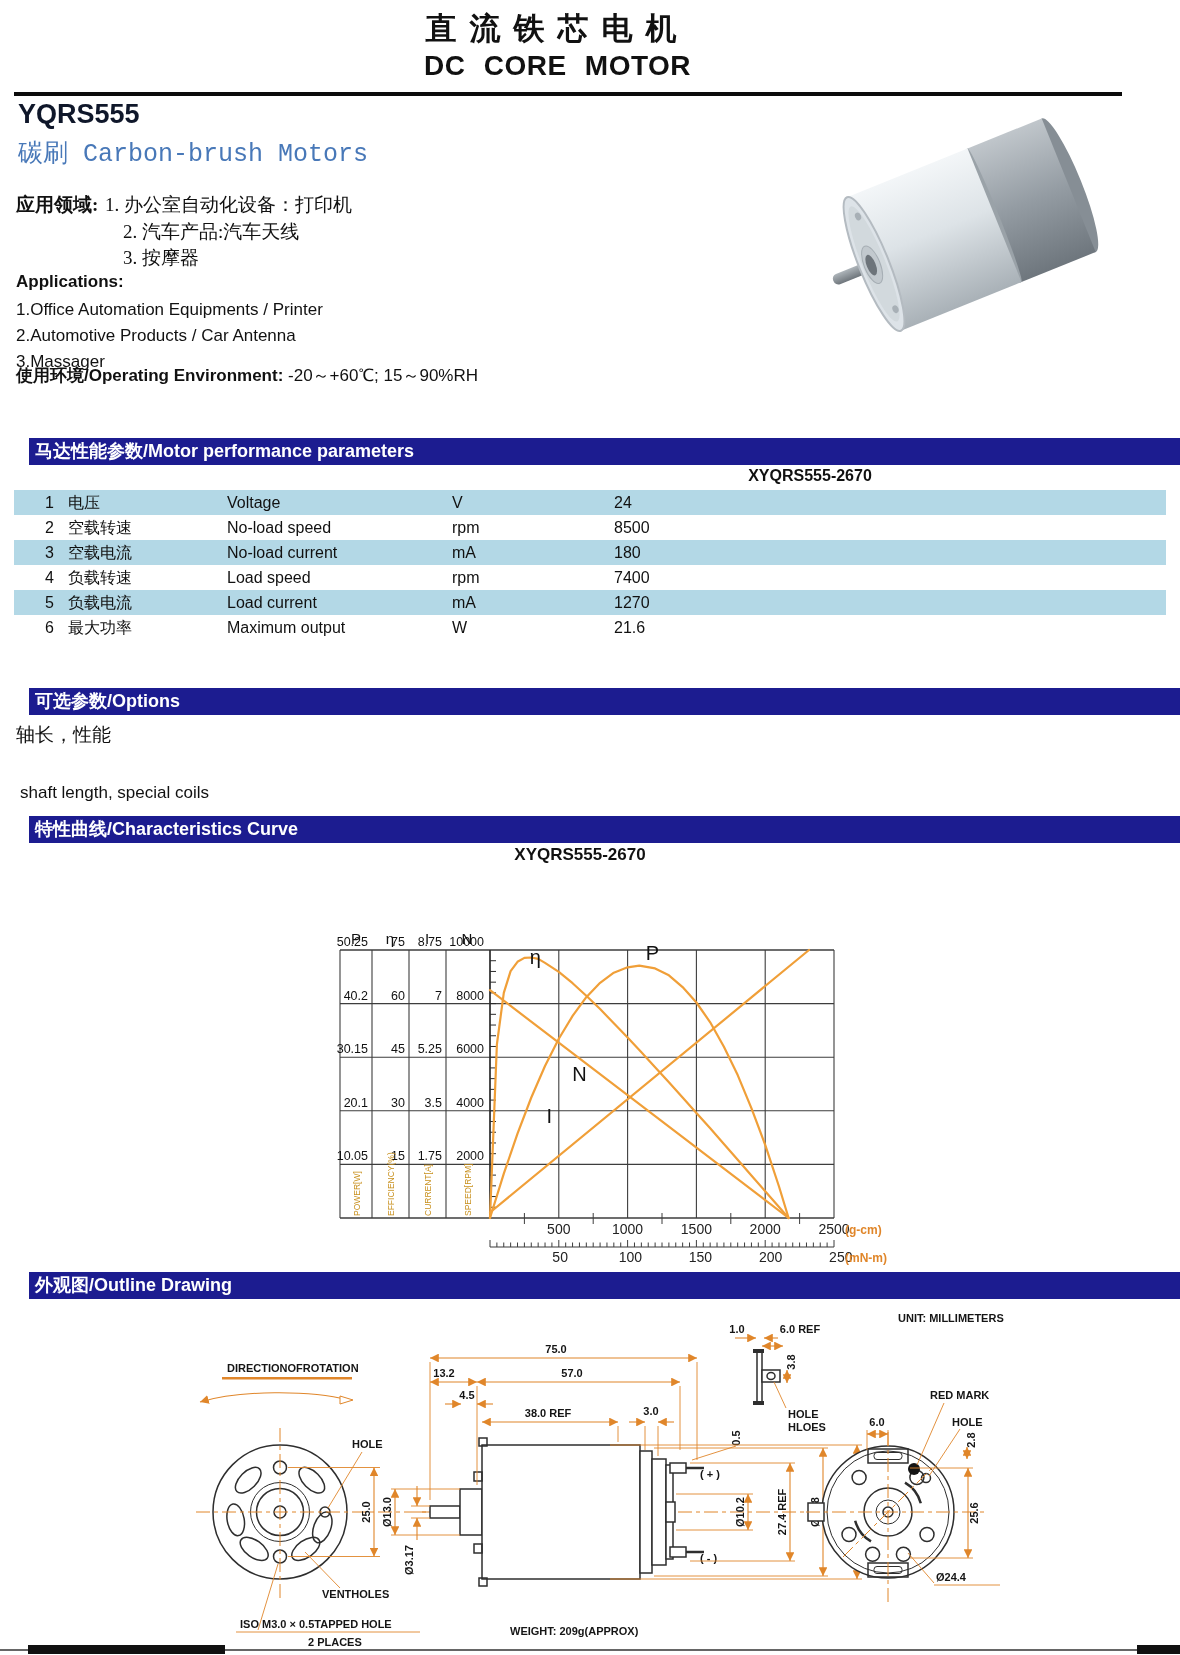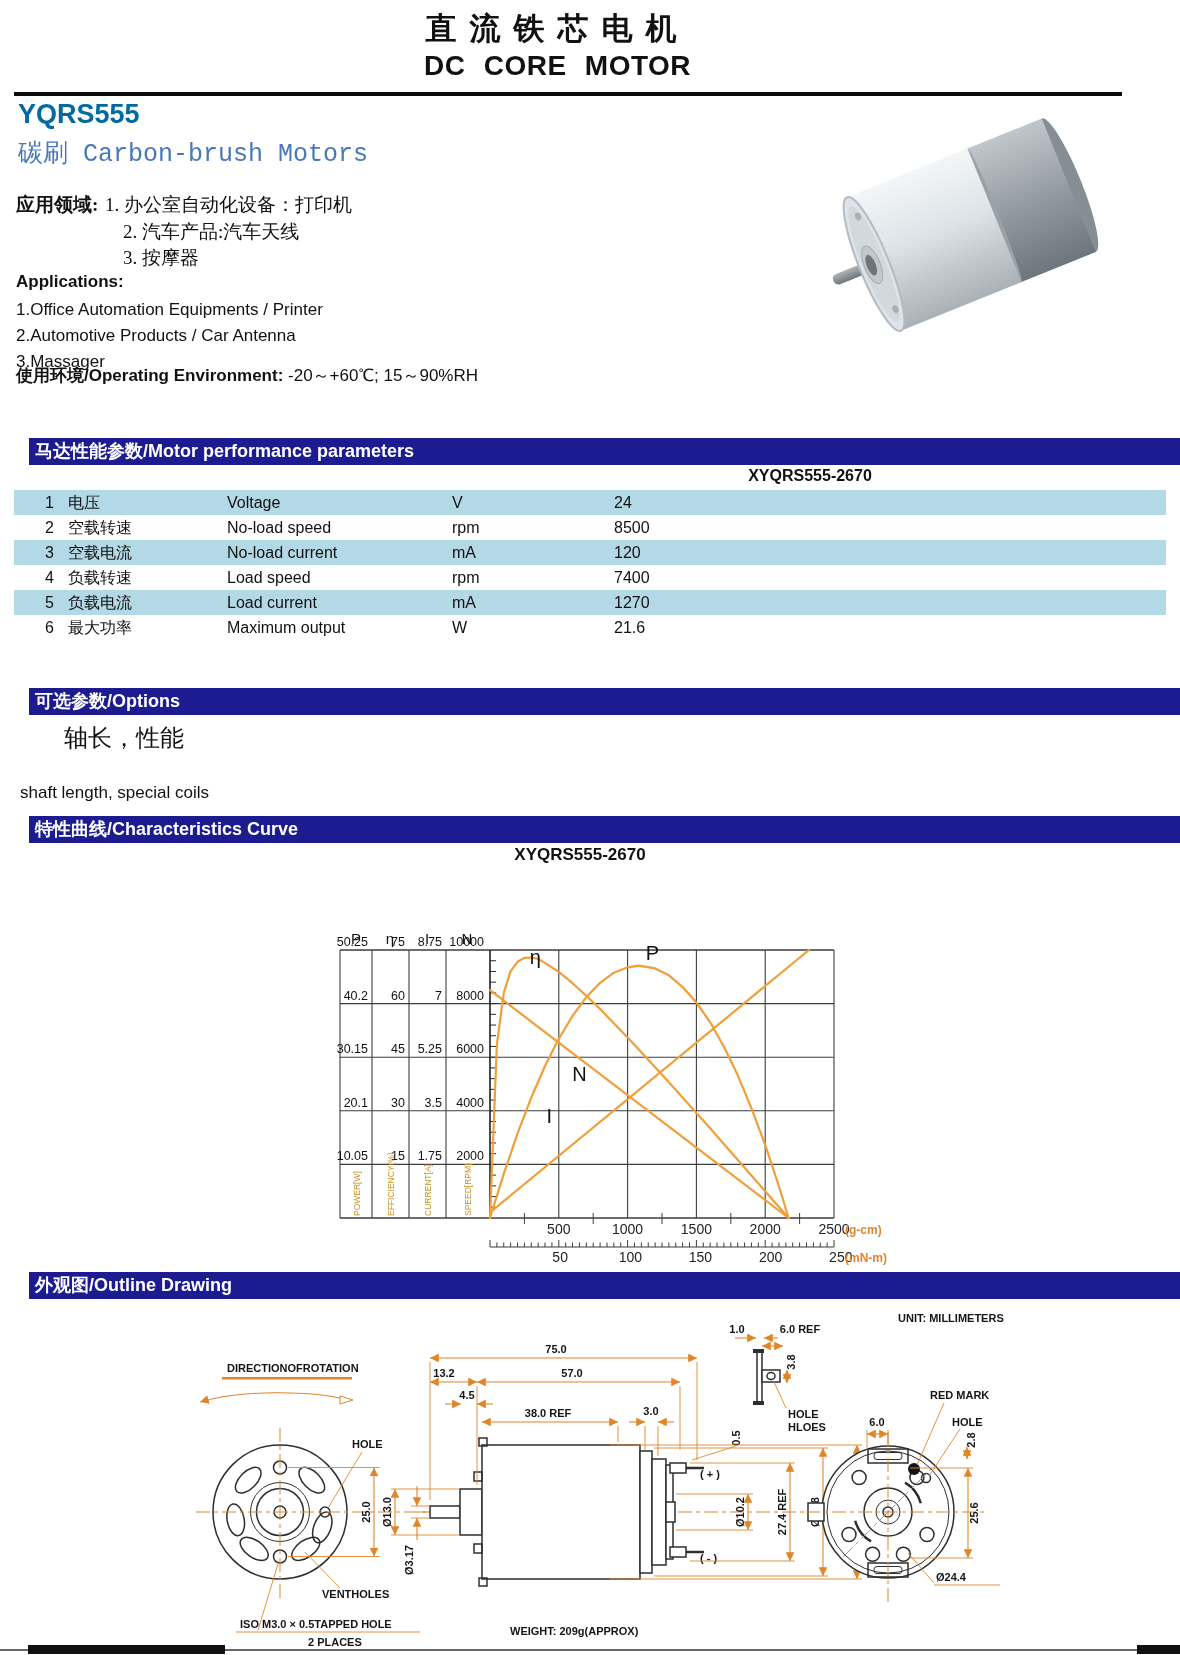--- a/index.html
+++ b/index.html
@@ -2,21 +2,21 @@
 <html><head>
 <meta charset="utf-8">
 <style>
   html,body{margin:0;padding:0;background:#fff;}
   .page{position:relative;width:1180px;height:1655px;background:#fff;overflow:hidden;
         font-family:"Liberation Sans",sans-serif;color:#111;}
   .abs{position:absolute;}
   .title-cn{left:0;width:1115px;top:8px;text-align:center;font-size:31px;font-weight:bold;letter-spacing:13px;font-family:"Liberation Serif",serif;}
   .title-en{left:0;width:1115px;top:50px;text-align:center;font-size:28px;font-weight:bold;letter-spacing:.5px;word-spacing:10px;}
   .rule{left:14px;top:92px;width:1108px;height:4px;background:#0b0b0b;}
-  .model{left:18px;top:99px;font-size:27px;font-weight:bold;color:#0369a1;}
+  .model{left:18px;top:99px;font-size:27px;font-weight:bold;color:#0f172a;}
   .subtitle{left:18px;top:136px;font-size:25px;color:#4878b8;font-family:"Liberation Mono",monospace;}
   .cn-serif{font-family:"Liberation Serif",serif;}
   .app-label{left:16px;top:192px;font-size:19px;font-weight:bold;}
   .app-cn1{left:105px;top:192px;font-size:19px;}
   .app-cn2{left:123px;top:219px;font-size:19px;}
   .app-cn3{left:123px;top:245px;font-size:19px;}
   .apps-hd{left:16px;top:272px;font-size:17px;font-weight:bold;}
   .app-en{left:16px;font-size:17px;}
   .env{left:16px;top:364px;font-size:17px;}
   .env b{font-size:17px;}
@@ -24,21 +24,21 @@
        font-size:18px;line-height:27px;padding-left:6px;box-sizing:border-box;margin-left:15px;}
   .colmodel{left:600px;width:420px;top:467px;text-align:center;font-weight:bold;font-size:16px;}
   .prow{left:14px;width:1152px;height:25px;font-size:16px;line-height:25px;}
   .prow.alt{background:#b3d8e6;}
   .prow span{position:absolute;top:0;height:25px;line-height:25px;}
   .c-no{left:24px;width:16px;text-align:right;}
   .c-cn{left:54px;}
   .c-en{left:213px;}
   .c-unit{left:438px;}
   .c-val{left:600px;width:420px;text-align:left;}
-  .opt-cn{left:16px;top:722px;font-size:24px;margin-left:48px;}
+  .opt-cn{left:16px;top:722px;font-size:19px;}
   .opt-en{left:20px;top:783px;font-size:17px;}
   .chart-title{left:300px;width:560px;top:845px;text-align:center;font-weight:bold;font-size:17px;}
   .chart-box{left:300px;top:868px;width:620px;height:400px;}
   .outline-svg{left:0;top:1300px;width:1180px;height:355px;}
   .outline-svg text{font-family:"Liberation Sans",sans-serif;font-size:11px;font-weight:bold;fill:#151515;}
   .outline-svg .part{fill:none;stroke:#2e2e2e;stroke-width:1.5;}
   .outline-svg .partf{fill:#fff;stroke:#2e2e2e;stroke-width:1.5;}
   .outline-svg .thin{fill:none;stroke:#2e2e2e;stroke-width:1;}
   .outline-svg .dim{stroke:#e0862a;stroke-width:1.1;fill:none;}
   .outline-svg .ext{stroke:#e0862a;stroke-width:0.9;fill:none;}
@@ -116,21 +116,21 @@
       <span class="c-cn">空载转速</span>
       <span class="c-en">No-load speed</span>
       <span class="c-unit">rpm</span>
       <span class="c-val">8500</span>
   </div>
   <div class="abs prow alt" style="top:540px">
     <span class="c-no">3</span>
       <span class="c-cn">空载电流</span>
       <span class="c-en">No-load current</span>
       <span class="c-unit">mA</span>
-      <span class="c-val">120</span>
+      <span class="c-val">180</span>
   </div>
   <div class="abs prow" style="top:565px">
     <span class="c-no">4</span>
       <span class="c-cn">负载转速</span>
       <span class="c-en">Load speed</span>
       <span class="c-unit">rpm</span>
       <span class="c-val">7400</span>
   </div>
   <div class="abs prow alt" style="top:590px">
     <span class="c-no">5</span>

